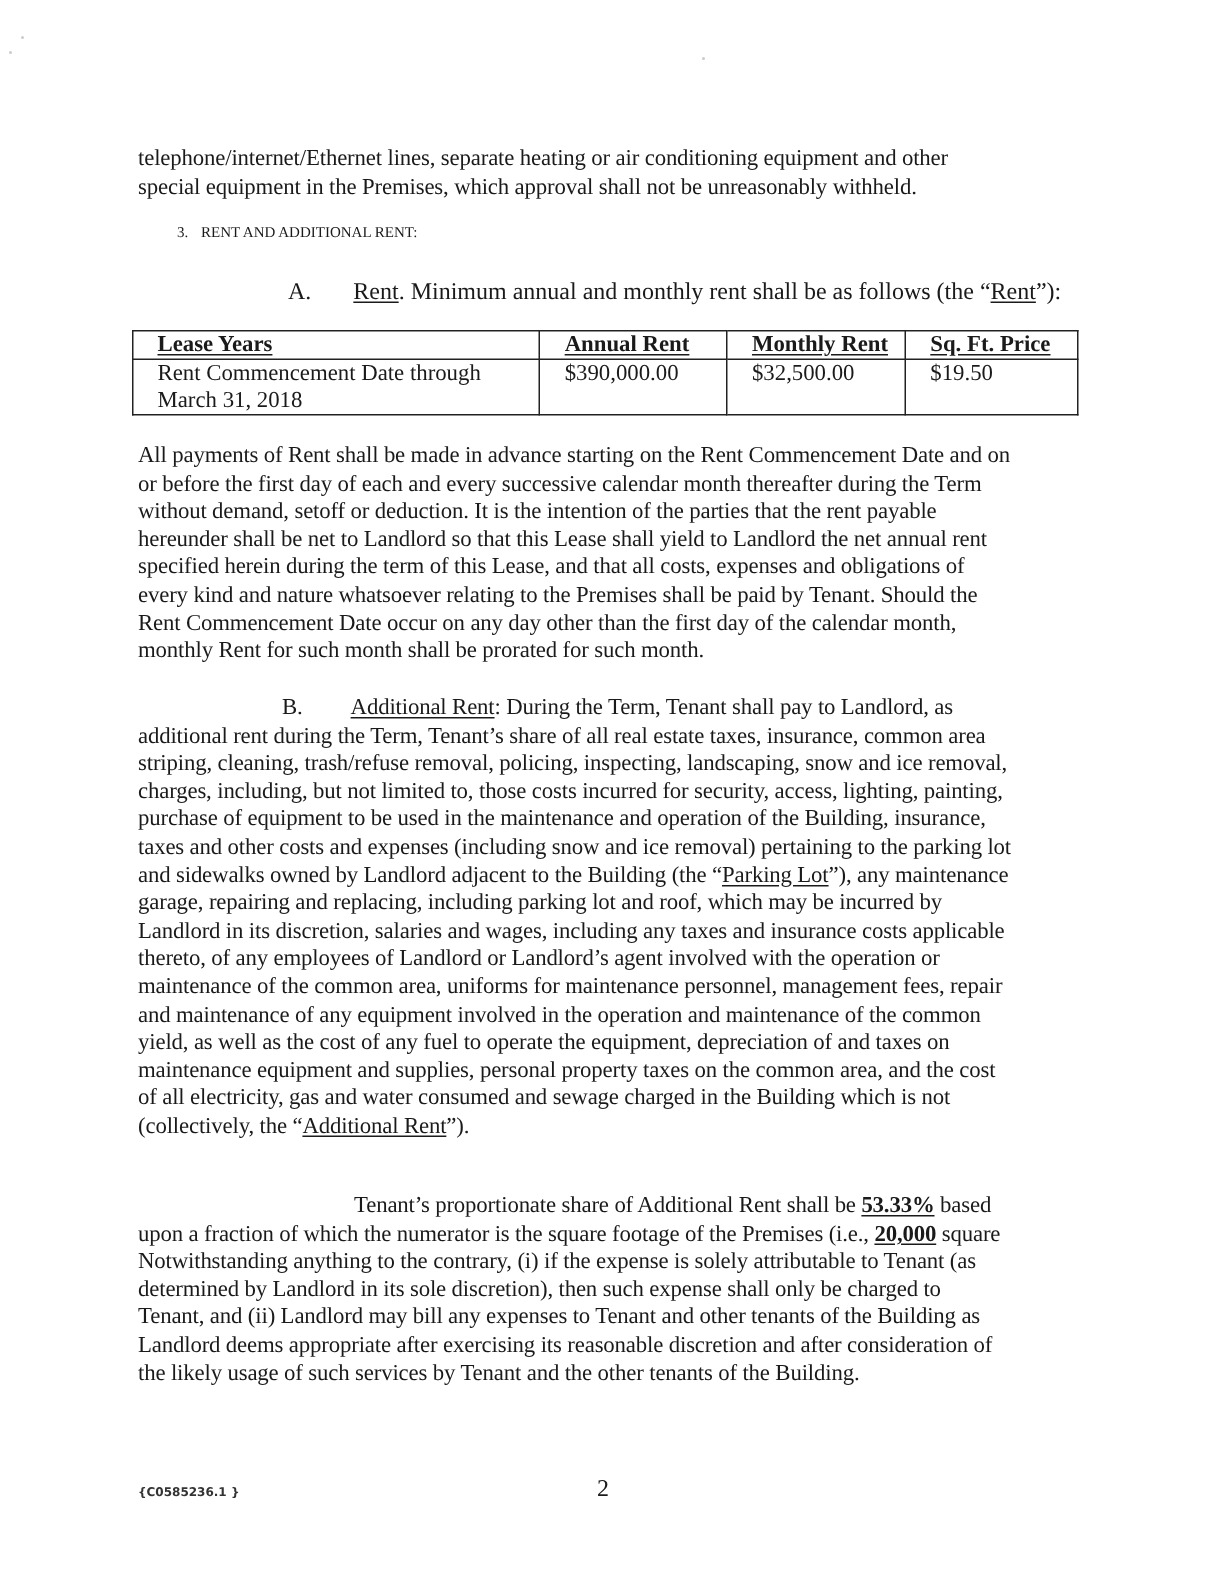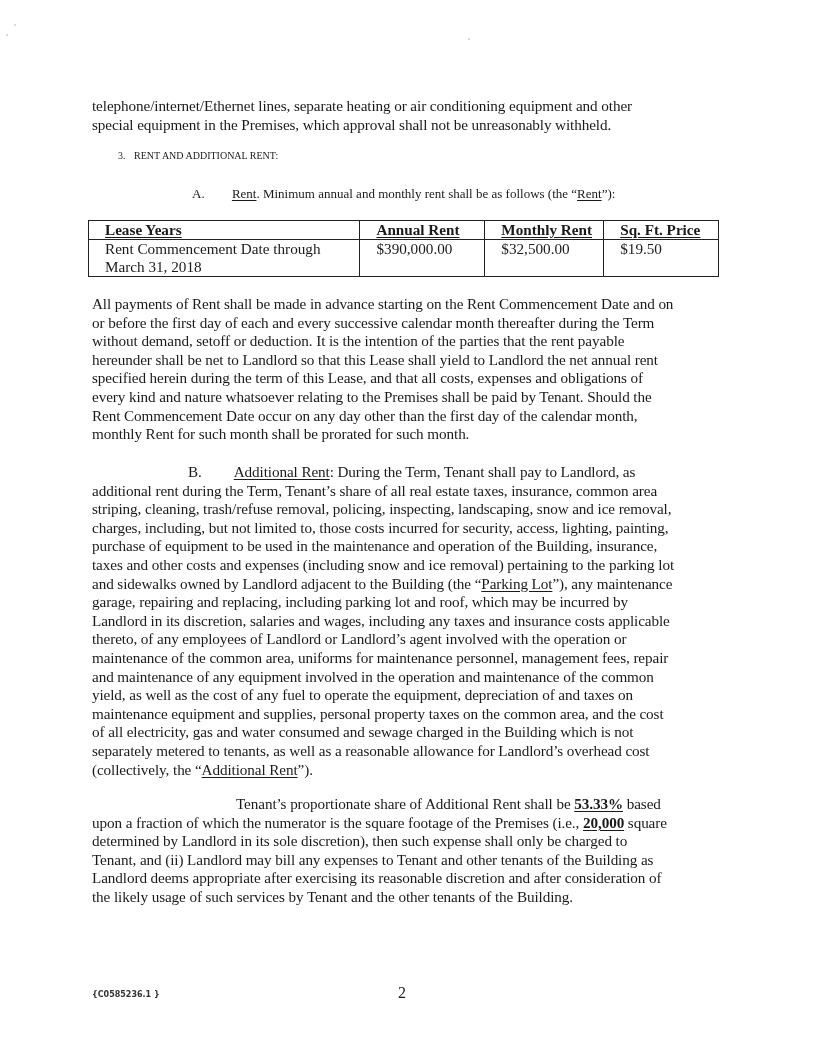--- a/index.html
+++ b/index.html
@@ -7,21 +7,21 @@
       width: 816px; height: 1056px; position: relative; overflow: hidden;
       font-family: "Liberation Serif", "DejaVu Serif", serif;
       color: #1a1a1a;
     }
     .page { position: absolute; left: 0; top: 0; width: 816px; height: 787px; }
     .text { position: absolute; left: 92px; width: 640px; font-size: 15.2px; line-height: 18.6px; }
     .line { white-space: nowrap; display: block; letter-spacing: -0.1px; }
     .u { text-decoration: underline; text-underline-offset: 2px; }
     .bu { font-weight: bold; text-decoration: underline; text-underline-offset: 2px; }
     .heading { position: absolute; left: 118px; top: 150px; font-size: 10px; }
-    .subhead { position: absolute; top: 186px; font-size: 13px; }
+    .subhead { position: absolute; top: 186px; font-size: 16px; }
     table.rent {
       position: absolute; left: 88px; top: 220px; width: 631px;
       border-collapse: collapse; font-size: 15.2px; line-height: 18px;
     }
     table.rent td, table.rent th {
       border: 1.4px solid #222; padding: 0 0 0 16px; vertical-align: top; text-align: left;
     }
     table.rent th { font-weight: bold; text-decoration: underline; text-underline-offset: 2px; height: 17px; }
     .footer-id { position: absolute; left: 92px; top: 990px; font-family: "DejaVu Sans", sans-serif; font-size: 8px; color: #333; font-weight: bold; }
     .page-num { position: absolute; left: 398px; top: 984px; font-size: 16px; }
@@ -97,27 +97,27 @@
     <span class="line">taxes and other costs and expenses (including snow and ice removal) pertaining to the parking lot</span>
     <span class="line"><span>and sidewalks owned by Landlord adjacent to the Building (the “</span><span class="u">Parking Lot</span><span>”), any maintenance</span></span>
     <span class="line">garage, repairing and replacing, including parking lot and roof, which may be incurred by</span>
     <span class="line">Landlord in its discretion, salaries and wages, including any taxes and insurance costs applicable</span>
     <span class="line">thereto, of any employees of Landlord or Landlord’s agent involved with the operation or</span>
     <span class="line">maintenance of the common area, uniforms for maintenance personnel, management fees, repair</span>
     <span class="line">and maintenance of any equipment involved in the operation and maintenance of the common</span>
     <span class="line">yield, as well as the cost of any fuel to operate the equipment, depreciation of and taxes on</span>
     <span class="line">maintenance equipment and supplies, personal property taxes on the common area, and the cost</span>
     <span class="line">of all electricity, gas and water consumed and sewage charged in the Building which is not</span>
-    <span class="line">separately metered to tenants, as well as a reasonable allowance for Landlord’s overhead cost</span>
     <span class="line"><span>(collectively, the “</span><span class="u">Additional Rent</span><span>”).</span></span>
   </div>
 
   <div class="text" style="top:795px;">
     <span class="line"><span style="display:inline-block;width:144px;"></span><span>Tenant’s proportionate share of Additional Rent shall be </span><span class="bu">53.33%</span><span> based</span></span>
     <span class="line"><span>upon a fraction of which the numerator is the square footage of the Premises (i.e., </span><span class="bu">20,000</span><span> square</span></span>
+    <span class="line">Notwithstanding anything to the contrary, (i) if the expense is solely attributable to Tenant (as</span>
     <span class="line">determined by Landlord in its sole discretion), then such expense shall only be charged to</span>
     <span class="line">Tenant, and (ii) Landlord may bill any expenses to Tenant and other tenants of the Building as</span>
     <span class="line">Landlord deems appropriate after exercising its reasonable discretion and after consideration of</span>
     <span class="line">the likely usage of such services by Tenant and the other tenants of the Building.</span>
   </div>
 
   <div class="footer-id">{C0585236.1 }</div>
   <div class="page-num">2</div>
 </div>
 

